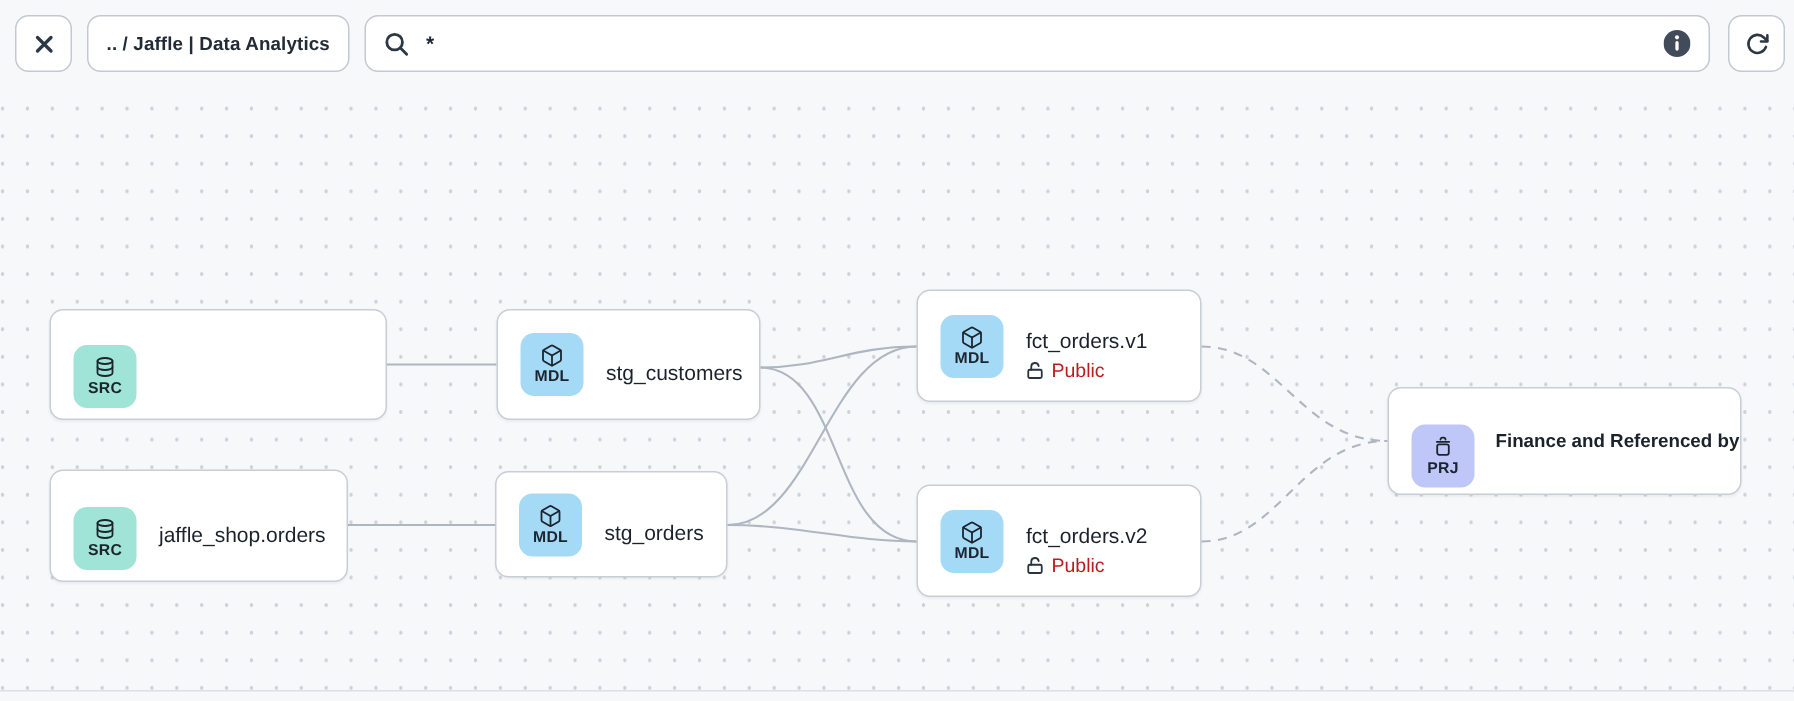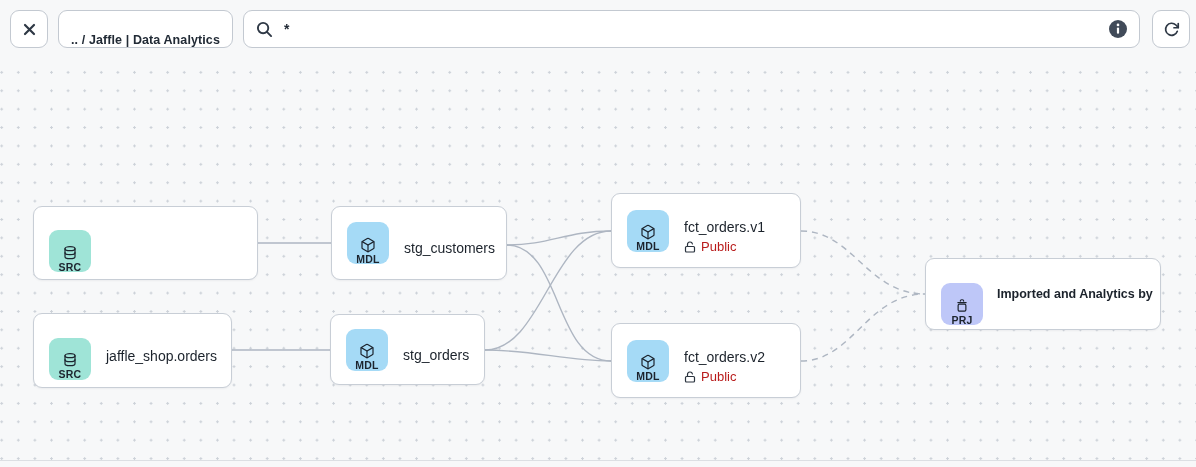--- a/index.html
+++ b/index.html
@@ -38,21 +38,21 @@
   
   .node {
     position:absolute; z-index:2; box-sizing:border-box;
     background:#fff; border:1px solid #c8ced6; border-radius:9px;
     box-shadow:0 1px 2px rgba(16,24,40,.05);
     display:flex; align-items:center; padding:0 10px 0 15px; gap:15px;
     cursor:pointer;
   }
   .tile {
     width:42px; height:42px; border-radius:9px; flex:0 0 auto;
-    display:flex; flex-direction:column; align-items:center; justify-content:flex-end;
+    display:flex; flex-direction:column; align-items:center; justify-content:center;
     color:#1c242e; gap:1px;
   }
   .tile.src { background:var(--src-bg,#9fe4d7);margin-top:16px; }
   .tile.mdl { background:var(--mdl-bg,#a5daf6); }
   .tile.prj { background:var(--prj-bg,#bec7f8);margin-top:20px; }
   .badge { font-size:10.5px; font-weight:700; letter-spacing:.2px; line-height:1; }
   .ntitle { font-size:14px; font-weight:400; color:#1b222b; white-space:nowrap; line-height:1.25;margin-top:12px; }
   .nsub { display:flex; align-items:center; gap:5px; font-size:13px; color:#b91c1c; margin-top:3px; white-space:nowrap; }
   .nnote { font-size:12.5px; font-weight:700; color:#1b222b; white-space:nowrap; line-height:1.3; }
   .ntitle-lg { font-size:15px; font-weight:400; color:#1b222b; white-space:nowrap; margin-top:2px; }
@@ -79,21 +79,21 @@
 </svg>
 
 <div class="toolbar">
   <div class="tbtn" style="left:10px;width:38px;">
     <span class="icon">
       <svg width="15" height="15" viewBox="0 0 15 15">
           <path d="M3 3 L12 12 M12 3 L3 12" fill="none" stroke="currentColor" stroke-width="2.2" stroke-linecap="round"></path>
         </svg>
     </span>
   </div>
-  <div class="tbtn crumb" style="left:58px;width:175px;align-items:flex-end;">
+  <div class="tbtn crumb" style="left:58px;width:175px;">
     <span>.. / Jaffle | Data Analytics</span>
   </div>
   <div class="tbtn searchbar" style="left:243px;width:897px;">
     <span class="icon">
       <svg width="17" height="17" viewBox="0 0 18 18">
           <circle cx="7.5" cy="7.5" r="5.5" fill="none" stroke="currentColor" stroke-width="2"></circle>
           <line x1="11.8" y1="11.8" x2="16" y2="16" stroke="currentColor" stroke-width="2" stroke-linecap="round"></line>
         </svg>
     </span>
     <input type="text" value="*" style="">
@@ -225,17 +225,17 @@
     <span class="icon">
       <svg width="16" height="16" viewBox="0 0 24 24">
           <path class="st" d="M9.5 4.6 c0-1.1 .9-2 2-2 h1 c1.1 0 2 .9 2 2"></path>
           <line class="st" x1="5.8" y1="6.8" x2="18.2" y2="6.8"></line>
           <rect class="st" x="6.2" y="9.3" width="11.6" height="10.5" rx="2"></rect>
         </svg>
     </span>
     <span class="badge">PRJ</span>
   </div>
   <div>
-    <div class="nnote">Imported and Analytics by</div>
+    <div class="nnote">Finance and Referenced by</div>
   </div>
 </div>
 
 <div class="bottom-strip"></div>
 
 </body></html>

